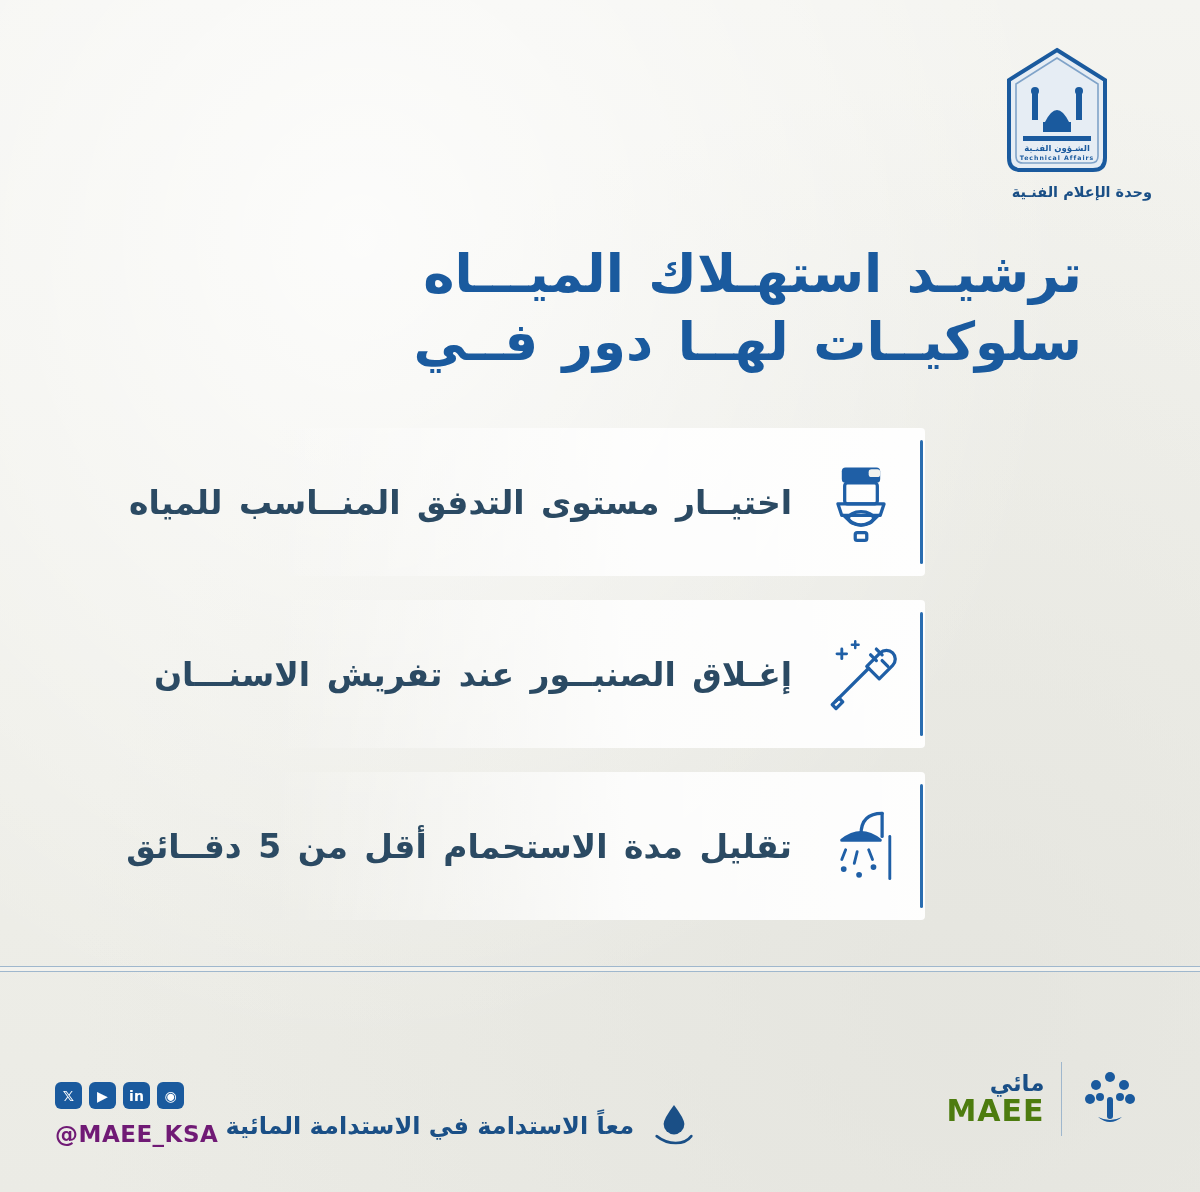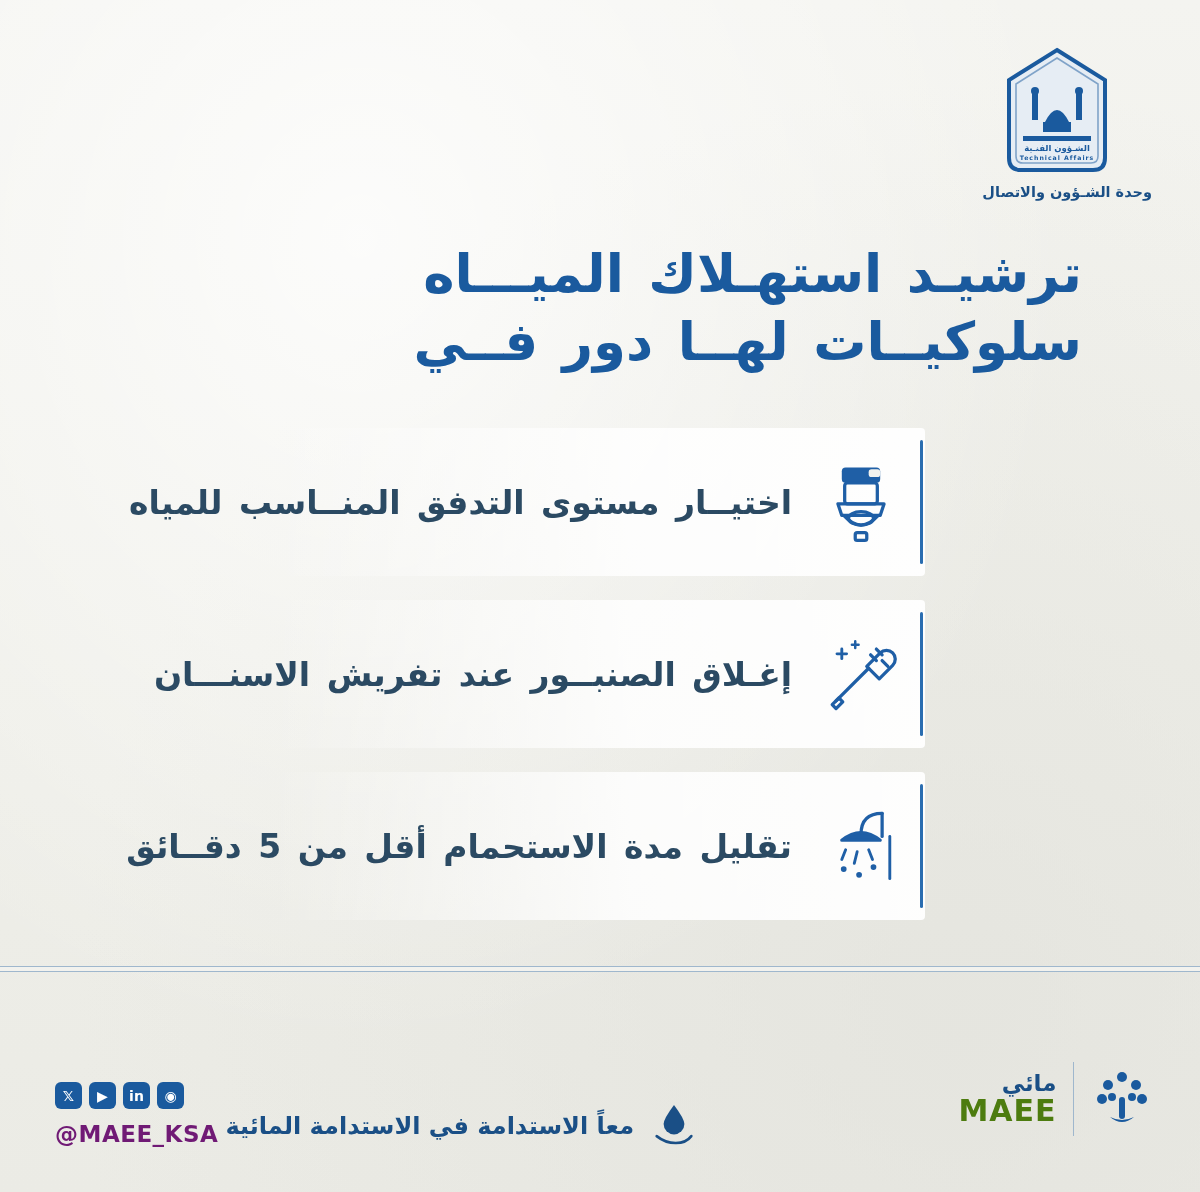--- a/index.html
+++ b/index.html
@@ -192,21 +192,21 @@
   .slogan-text {
     color: #1a4f86;
     font-size: 24px;
     font-weight: bold;
     white-space: nowrap;
     letter-spacing: 0.2px;
   }
 
   .brand {
     position: absolute;
-    right: 46px;
+    right: 58px;
     top: 22px;
     display: flex;
     align-items: center;
     gap: 16px;
     direction: rtl;
   }
   .brand-sep {
     width: 1.5px;
     height: 74px;
     background: #9fb7cd;
@@ -250,21 +250,21 @@
           <circle cx="78" cy="45" r="4" fill="#1a5a9e"></circle>
 
           <path d="M44 76 Q56 52 68 76 Z" fill="#1a5a9e"></path>
           <rect x="42" y="76" width="28" height="10" fill="#1a5a9e"></rect>
 
           <rect x="22" y="90" width="68" height="5" fill="#1a5a9e"></rect>
           <text x="56" y="105" text-anchor="middle" font-size="8.5" fill="#1a5a9e" font-family="DejaVu Sans, sans-serif" font-weight="bold">الشـؤون الفنـية</text>
           <text x="56" y="114" text-anchor="middle" font-size="6.2" fill="#1a5a9e" font-family="DejaVu Sans, sans-serif" font-weight="bold" letter-spacing="1">Technical Affairs</text>
         </svg>
       </div>
-      <div class="logo-caption">وحدة الشـؤون والاتصال</div>
+      <div class="logo-caption">وحدة الإعلام الفنـية</div>
     </div>
 
     <div class="title-wrap">
       <div class="title-line">ترشيـد استهـلاك الميـــاه</div>
       <div class="title-line">سلوكيــات لهــا دور فــي</div>
     </div>
 
     <div class="tips">
 
       <div class="tip-row">

